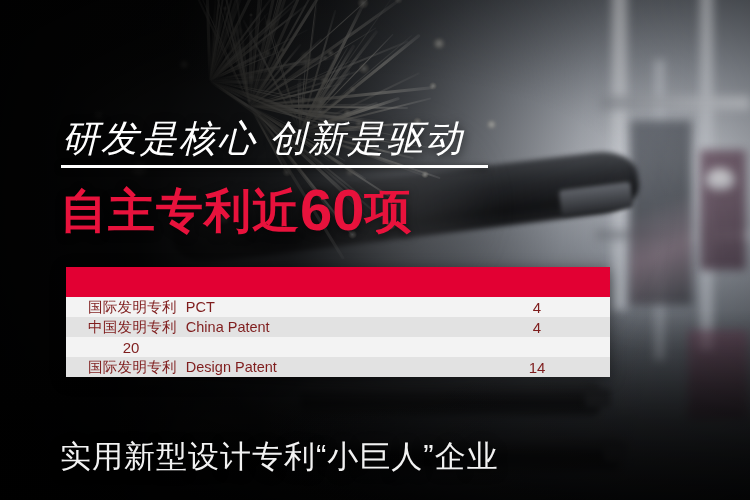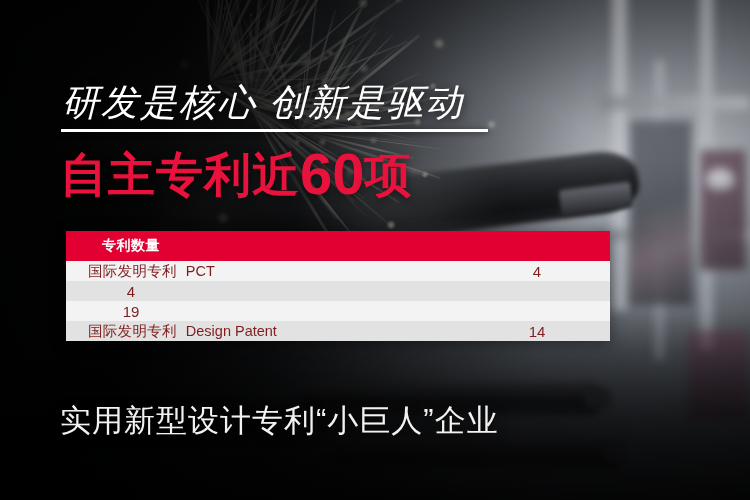--- a/index.html
+++ b/index.html
@@ -100,21 +100,21 @@
   }
   
   .vignette {
     background: radial-gradient(118% 100% at 52% 46%, rgba(0,0,0,0) 30%, rgba(0,0,0,0.30) 62%, rgba(0,0,0,0.70) 86%, rgba(0,0,0,0.88) 100%);
   }
   .bottom-dark {
     background: linear-gradient(180deg, rgba(0,0,0,0) 62%, rgba(0,0,0,0.55) 84%, rgba(0,0,0,0.82) 100%);
   }
 
   
-  .content { position: absolute; inset: 0; }
+  .content { position: absolute; inset: 0; margin-top: 36px; }
 
   .headline-top {
     position: absolute;
     left: 62px;
     top: 78px;
     font-size: 37px;
     font-weight: 400;
     font-style: italic;
     color: #ffffff;
     letter-spacing: 2px;
@@ -431,32 +431,32 @@
     <div class="headline-top">研发是核心 创新是驱动</div>
 
     <div class="divider"></div>
 
     <div class="headline-main">
       <span>自主专利近</span><span class="big-num">60</span><span>项</span>
     </div>
 
     <div class="patent-table">
       <div class="thead">
-        <div class="th-count">专利数量</div>
       </div>
       <div id="table-body">
           <div class="trow odd">
             <div class="td-type"><span class="cn">国际发明专利</span><span class="en">PCT</span></div>
             <div class="td-count">4</div>
           </div>
           <div class="trow even">
+            <div class="td-type"><span class="cn">中国发明专利</span><span class="en">China Patent</span></div>
             <div class="td-count">4</div>
           </div>
           <div class="trow odd">
-            <div class="td-count">19</div>
+            <div class="td-count">20</div>
           </div>
           <div class="trow even">
             <div class="td-type"><span class="cn">国际发明专利</span><span class="en">Design Patent</span></div>
             <div class="td-count">14</div>
           </div>
         </div>
     </div>
 
     <div class="footline">实用新型设计专利“小巨人”企业</div>
 

